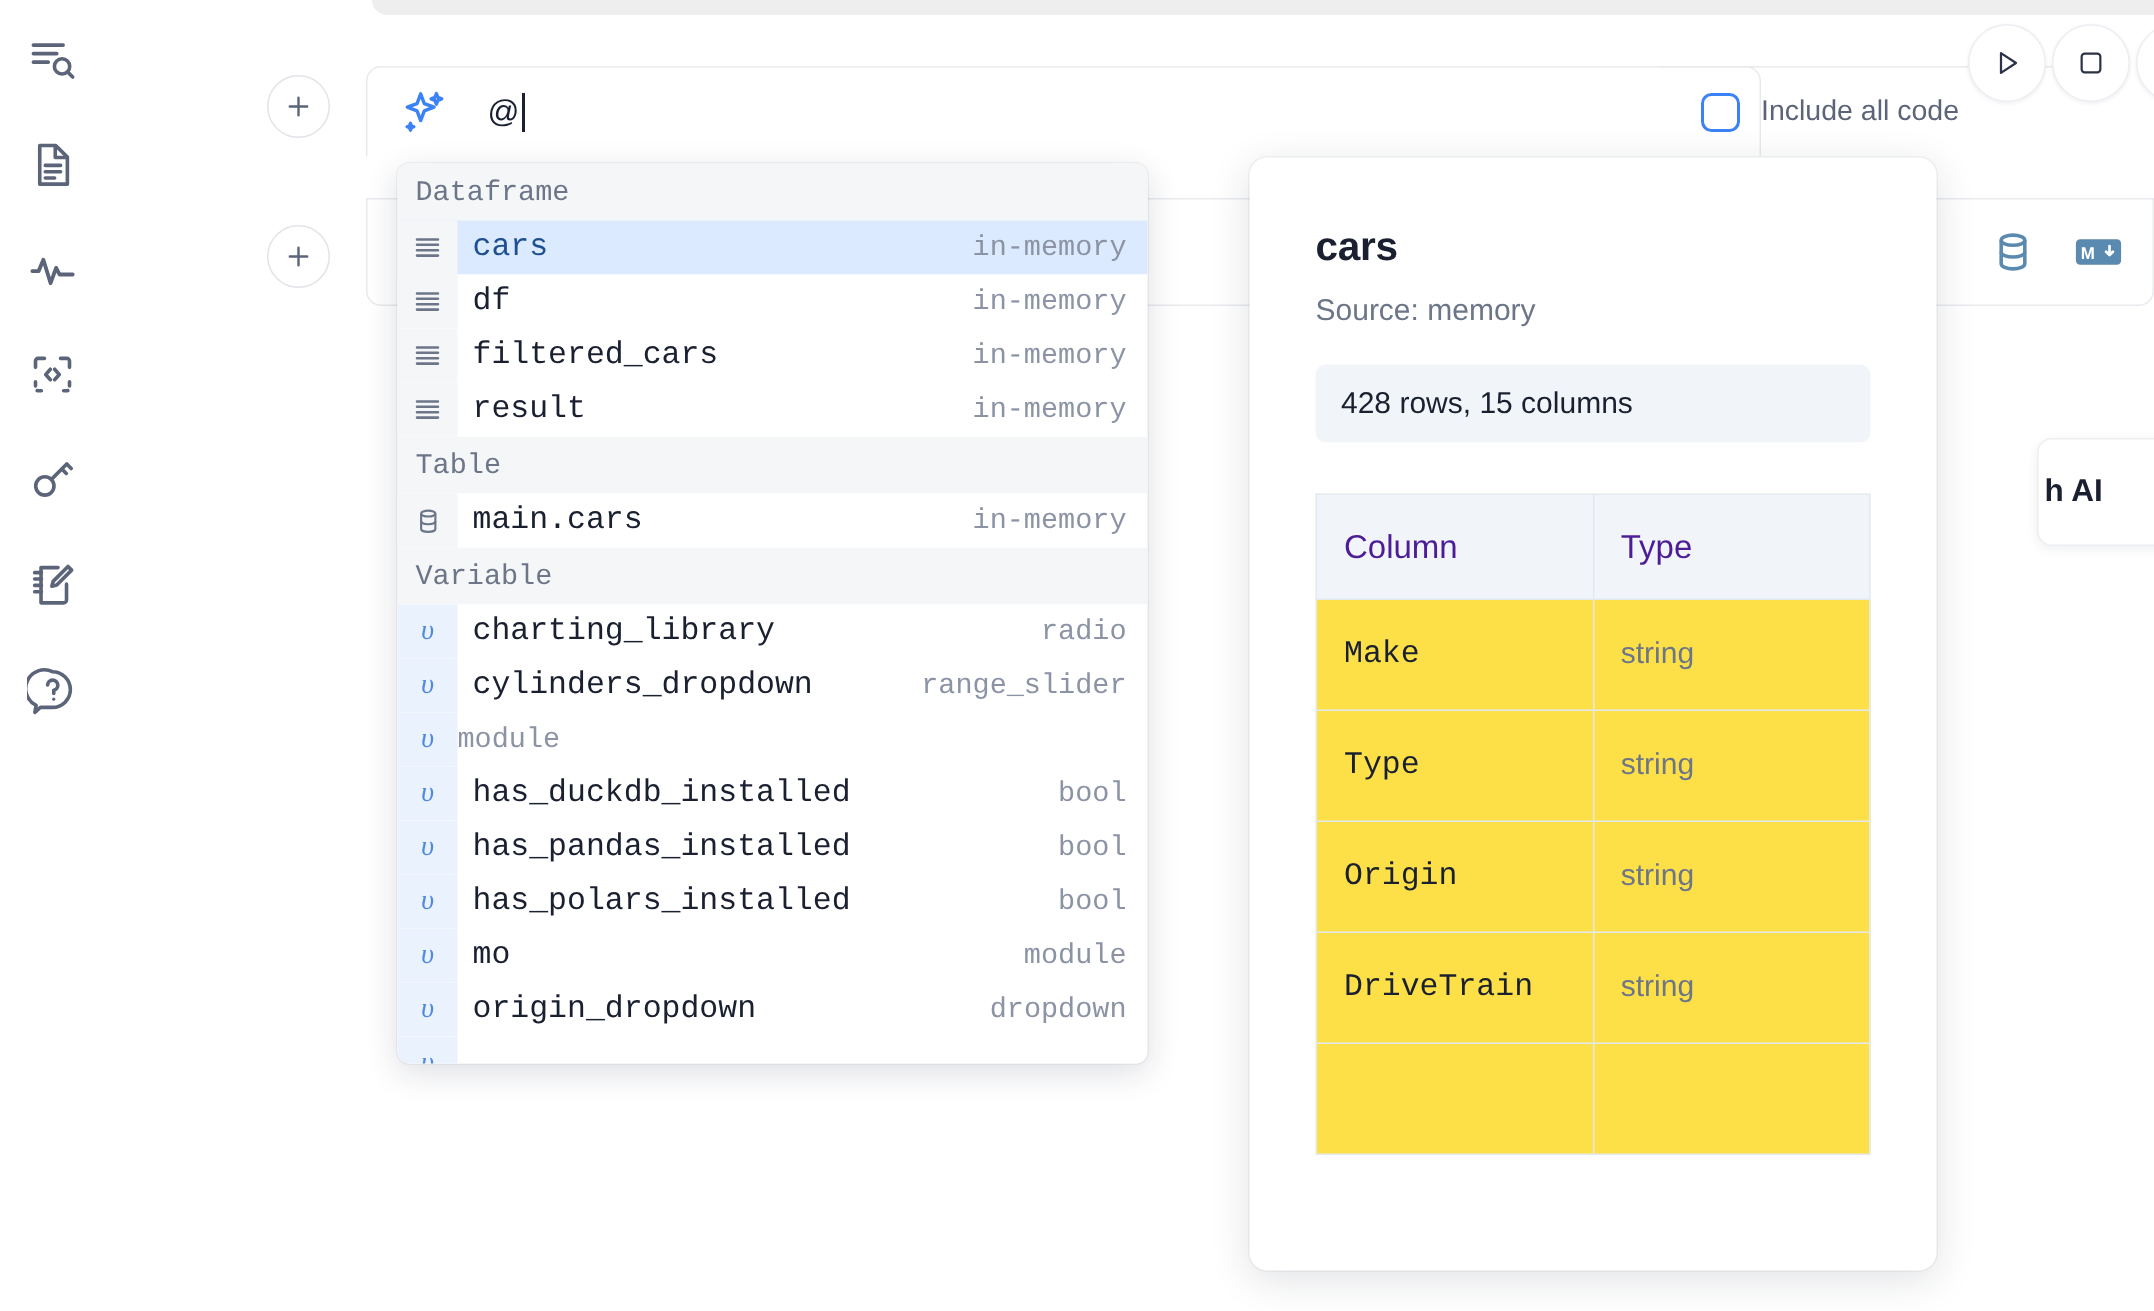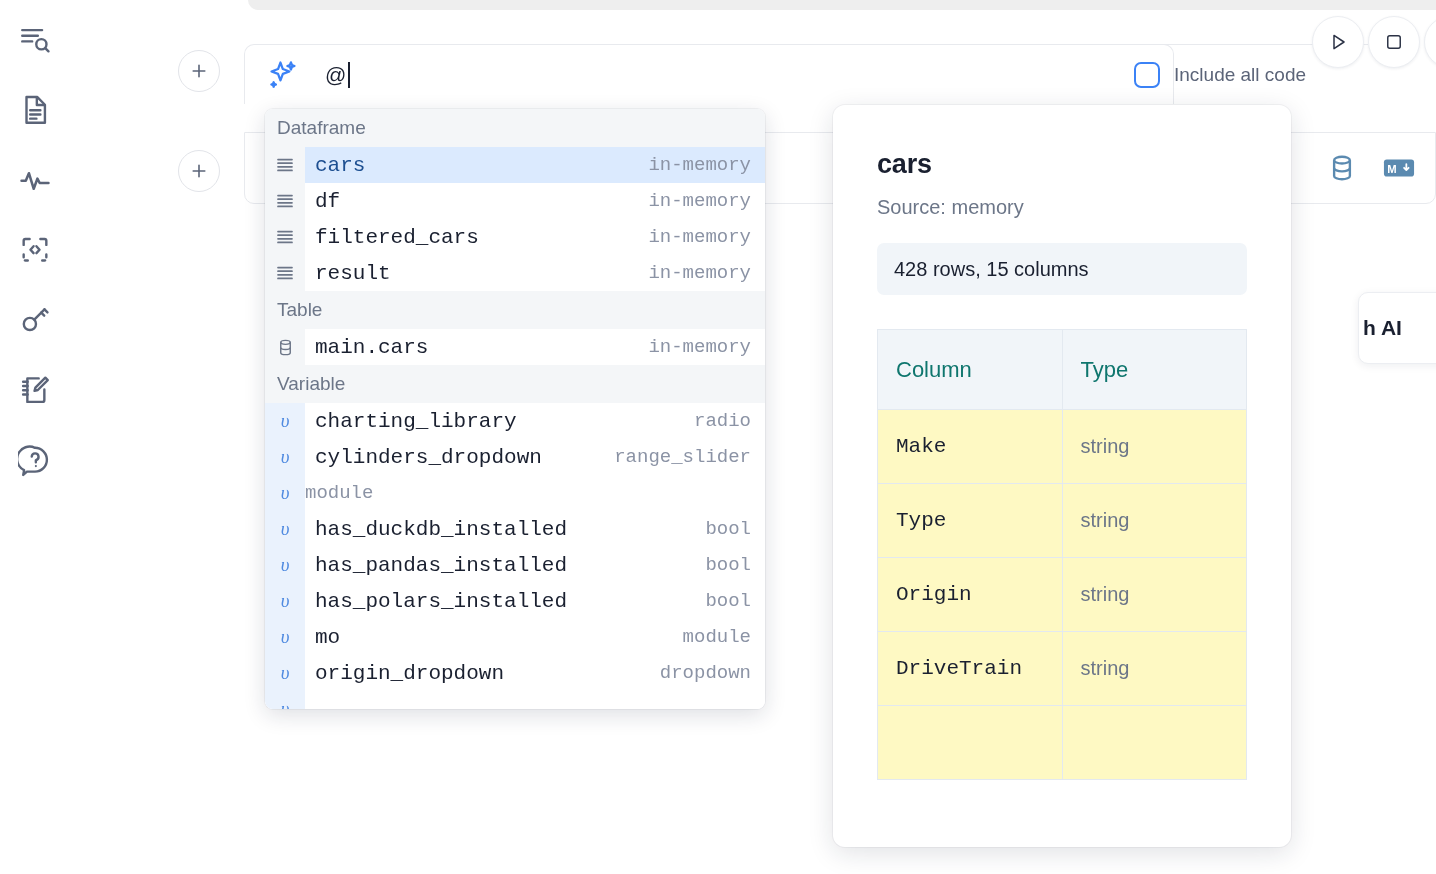--- a/index.html
+++ b/index.html
@@ -229,21 +229,21 @@
     box-shadow: 0 6px 22px rgba(20,30,55,.14), 0 0 0 1px rgba(20,30,55,.05);
     overflow: hidden;
     z-index: 20;
   }
   .ac-section-head {
     height: 38px;
     background: #f4f6f8;
     display: flex;
     align-items: center;
     padding-left: 12px;
-    font-family: Liberation Sans, sans-serif;
+    font-family: Liberation Mono, monospace;
     font-size: 19px;
     color: #6c7688;
   }
   .ac-row {
     height: 36px;
     display: flex;
     align-items: center;
     background: #ffffff;
     cursor: pointer;
     position: relative;
@@ -325,30 +325,30 @@
     width: 100%;
     border-collapse: collapse;
     table-layout: fixed;
   }
   .pv-table th, .pv-table td {
     border: 1px solid #e3e9f0;
     text-align: left;
   }
   .pv-table th {
     background: #f1f5f9;
-    height: 80px;
+    height: 70px;
     padding-left: 18px;
     font-size: 22px;
     font-weight: 400;
-    color: #0f766e;
+    color: #4c1d95;
   }
   .pv-table td {
     height: 74px;
     padding-left: 18px;
-    background: #fef9c3;
+    background: #fde047;
   }
   .pv-col {
     font-family: "Liberation Mono", monospace;
     font-size: 21px;
     color: #1a2030;
   }
   .pv-type {
     font-size: 20px;
     color: #6c7688;
   }

